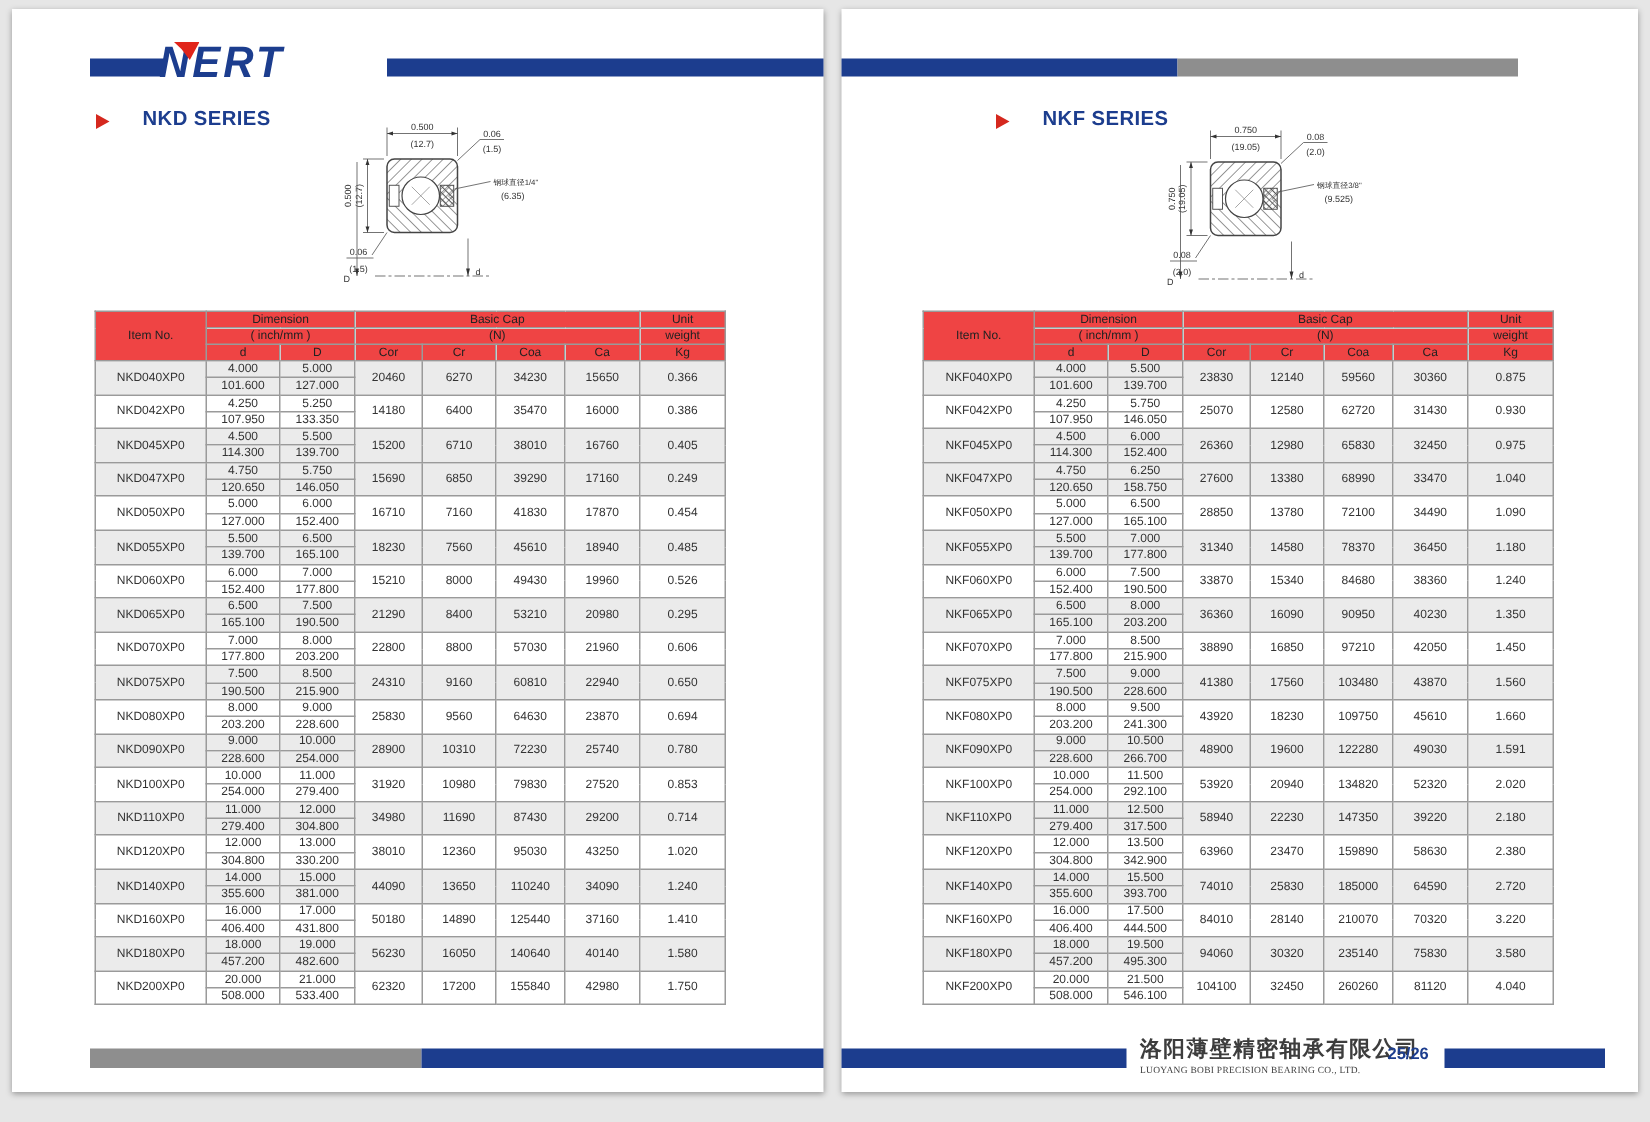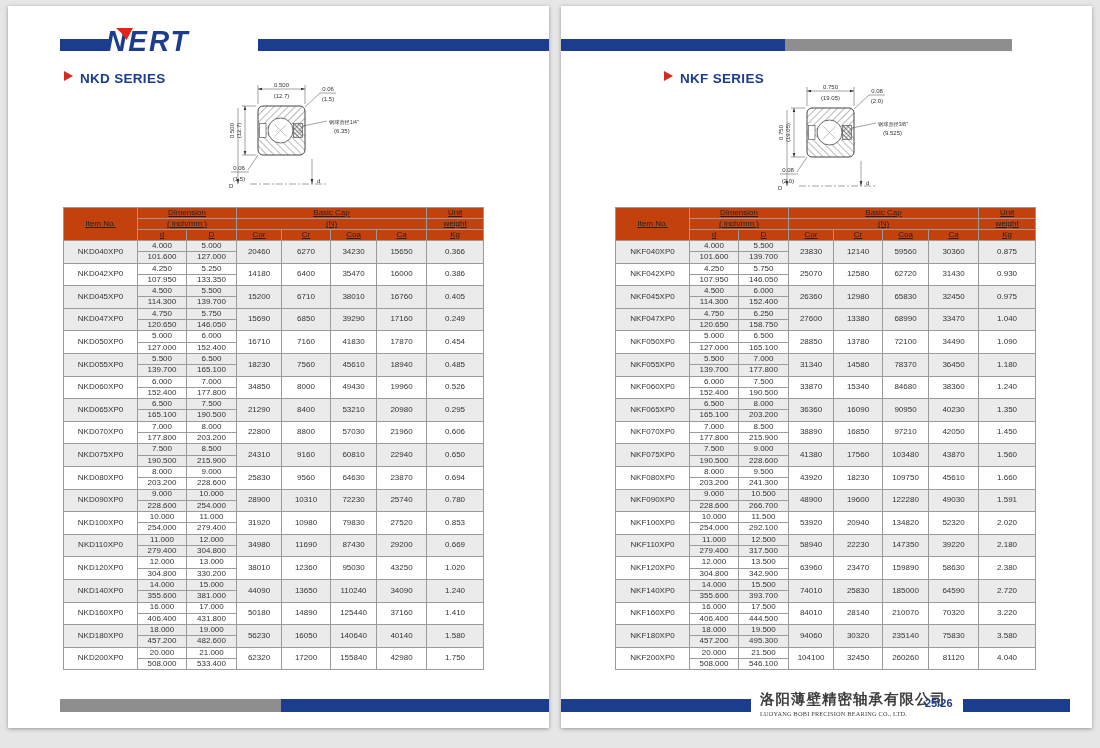--- a/index.html
+++ b/index.html
@@ -22,41 +22,41 @@
   #logo .logo-text{
     font-size:28px;font-weight:bold;font-style:italic;color:#1c3d8e;
     letter-spacing:2px;display:inline-block;transform:scaleY(1.05);
   }
   #logo .logo-accent{
     position:absolute;left:10px;top:2px;width:17px;height:12px;background:#e1251b;
     clip-path:polygon(0 0,100% 0,62% 100%,30% 40%);
   }
 
   
-  .series-title{position:absolute;display:flex;align-items:flex-start;gap:7px;}
+  .series-title{position:absolute;display:flex;align-items:flex-end;gap:22px;}
   .series-title .tri{width:0;height:0;border-top:5px solid transparent;
     border-bottom:5px solid transparent;border-left:9px solid #d5281e;}
   .series-title .txt{font-size:13.5px;font-weight:bold;color:#1c3d8e;letter-spacing:.3px;}
 
   
   svg.drawing{position:absolute;}
   svg.drawing .thin{stroke:#555;stroke-width:.55;fill:none;}
   svg.drawing .t{font-size:6px;fill:#333;}
   svg.drawing .tc{font-size:5.2px;fill:#333;}
 
   
   .table-wrap{position:absolute;top:207px;width:420px;}
   table.spec{border-collapse:collapse;table-layout:fixed;width:420px;
     font-size:8px;color:#333;}
   table.spec th,table.spec td{
     border:1px solid #9a9a9a;text-align:center;vertical-align:middle;
     padding:0;line-height:1.05;font-weight:normal;overflow:hidden;white-space:nowrap;
   }
   table.spec{border:1px solid #6e6e6e;}
-  table.spec thead th{background:#c2410c;height:10px;color:#222;text-decoration:underline;}
+  table.spec thead th{background:#ef4444;height:10px;color:#222;}
   table.spec tbody td{height:10.3px;background:#ffffff;}
   table.spec tbody tr.shaded td{background:#ebebeb;}
 
   
   #company{position:absolute;left:760px;top:690px;width:170px;text-align:left;color:#3d3d3d;}
   #company .cn{font-size:14.5px;font-weight:bold;letter-spacing:1px;white-space:nowrap;}
   #company .en{font-size:6.3px;font-family:"Liberation Serif", serif;
     letter-spacing:.2px;white-space:nowrap;margin-top:1px;}
   #page-number{position:absolute;left:925px;top:697px;font-size:11px;font-weight:bold;
     color:#1c3d8e;}
@@ -288,21 +288,21 @@
           <td rowspan="2">0.485</td>
         </tr>
         <tr class="shaded">
           <td>139.700</td>
           <td>165.100</td>
         </tr>
         <tr>
           <td rowspan="2">NKD060XP0</td>
           <td>6.000</td>
           <td>7.000</td>
-          <td rowspan="2">34850</td>
+          <td rowspan="2">15210</td>
           <td rowspan="2">8000</td>
           <td rowspan="2">49430</td>
           <td rowspan="2">19960</td>
           <td rowspan="2">0.526</td>
         </tr>
         <tr>
           <td>152.400</td>
           <td>177.800</td>
         </tr>
         <tr class="shaded">
@@ -390,21 +390,21 @@
           <td>279.400</td>
         </tr>
         <tr class="shaded">
           <td rowspan="2">NKD110XP0</td>
           <td>11.000</td>
           <td>12.000</td>
           <td rowspan="2">34980</td>
           <td rowspan="2">11690</td>
           <td rowspan="2">87430</td>
           <td rowspan="2">29200</td>
-          <td rowspan="2">0.669</td>
+          <td rowspan="2">0.714</td>
         </tr>
         <tr class="shaded">
           <td>279.400</td>
           <td>304.800</td>
         </tr>
         <tr>
           <td rowspan="2">NKD120XP0</td>
           <td>12.000</td>
           <td>13.000</td>
           <td rowspan="2">38010</td>

